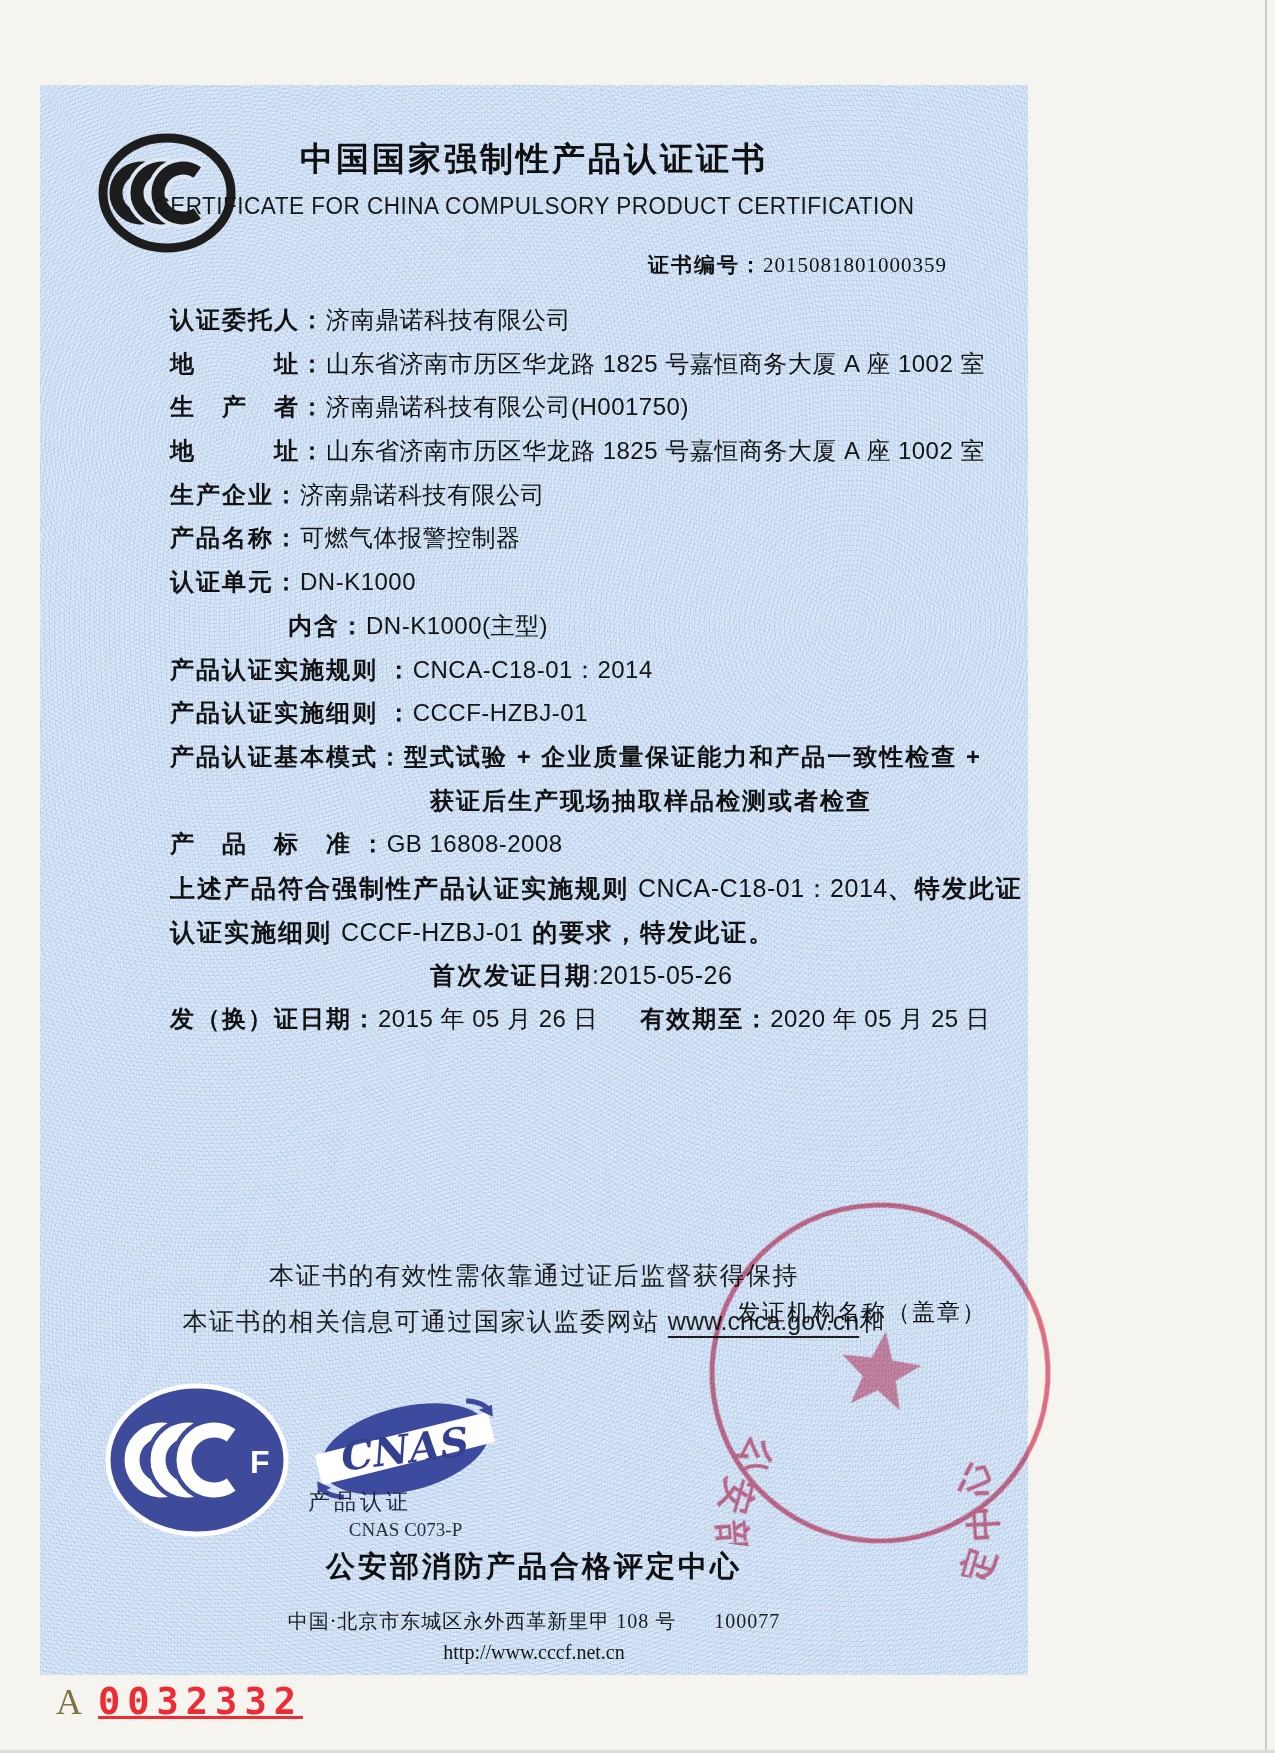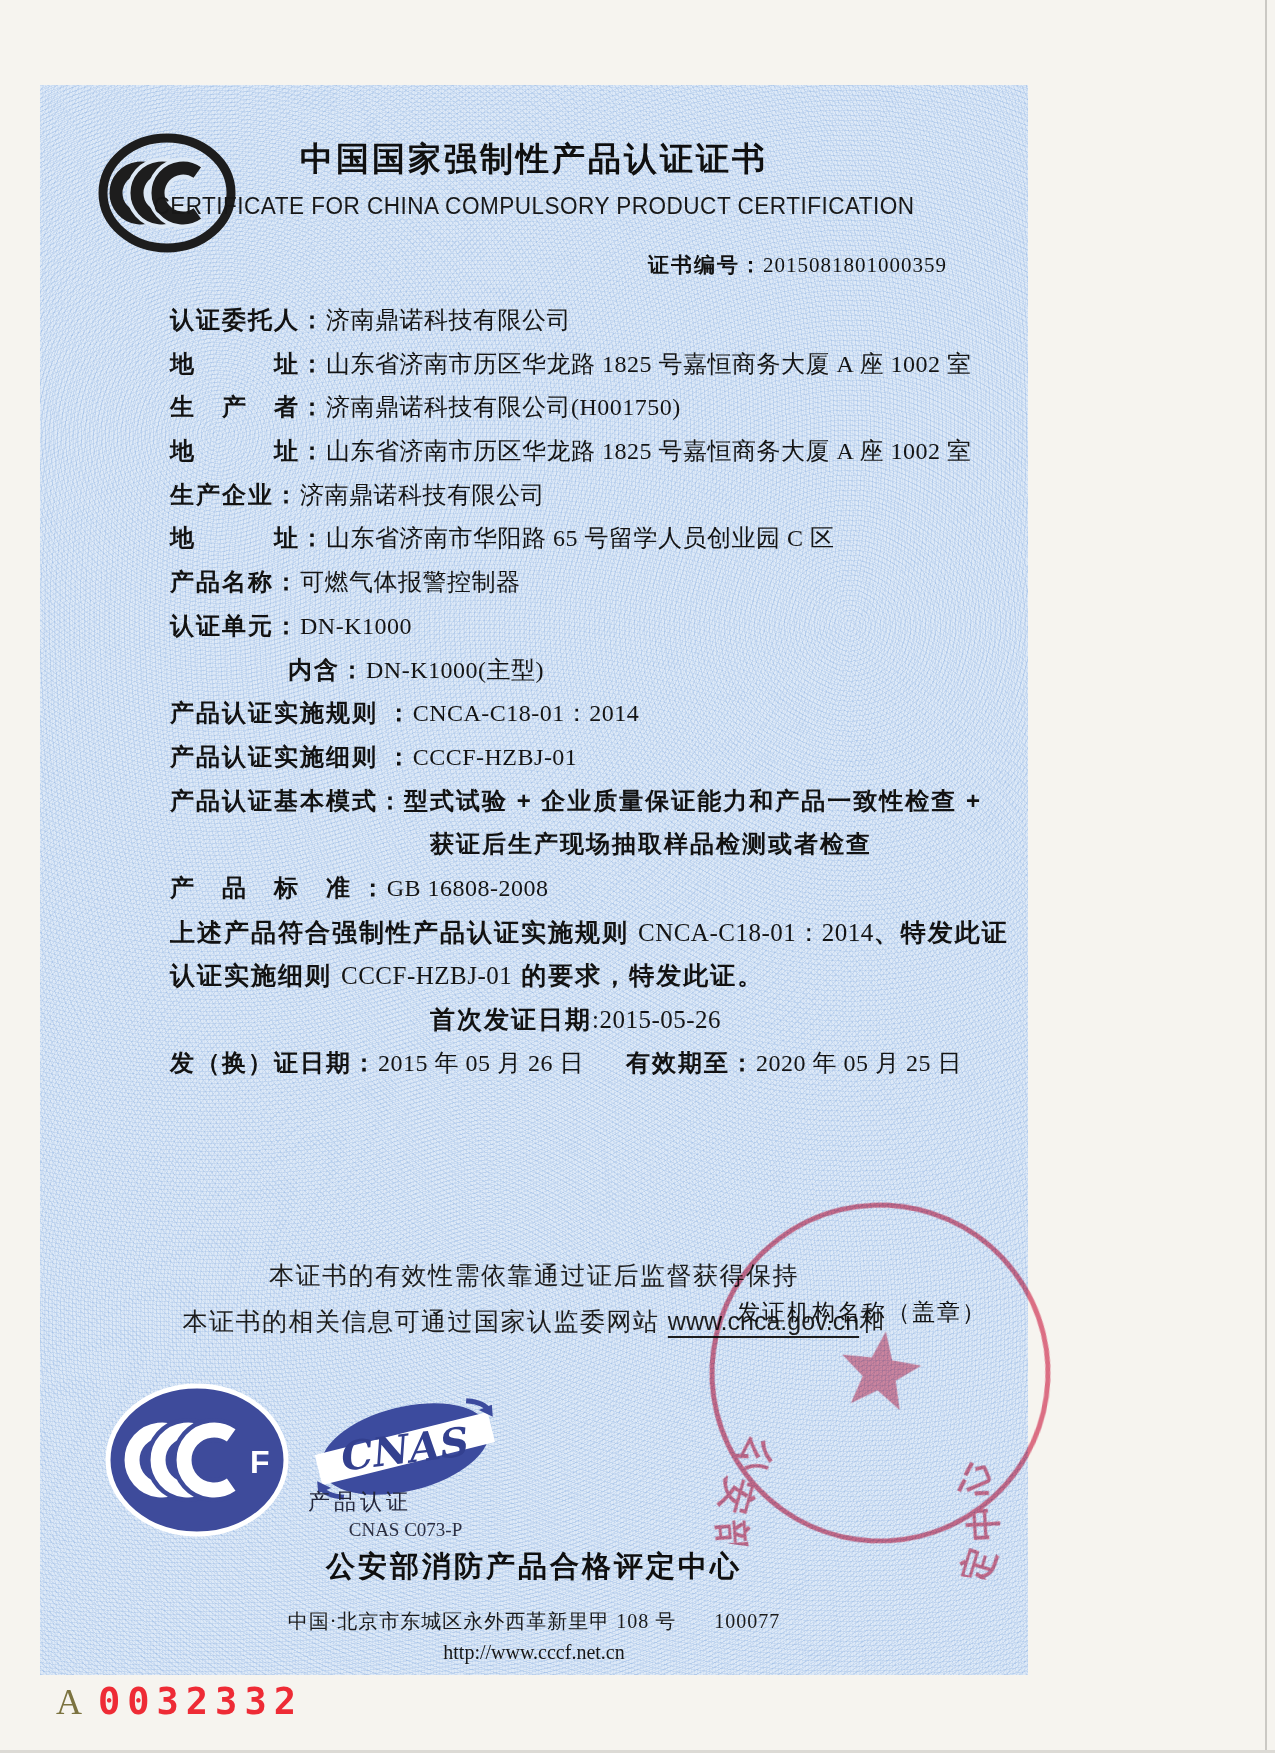--- a/index.html
+++ b/index.html
@@ -35,21 +35,21 @@
   .certno{
     position:absolute;left:608px;top:166px;font-size:21px;letter-spacing:1px;
     font-family:"Liberation Serif",serif;color:#121212;
   }
   .certno b{font-family:"Liberation Sans",sans-serif;font-weight:bold;letter-spacing:2px;}
 
   
   .rows{position:absolute;left:130px;top:220px;right:30px;}
   .frow{height:43.7px;white-space:nowrap;font-size:24px;line-height:30px;}
   .flabel{font-weight:bold;letter-spacing:2px;color:#121212;}
-  .fvalue{font-family:Liberation Serif, serif;color:#141414;letter-spacing:.5px;}
+  .fvalue{font-family:Liberation Sans, sans-serif;color:#141414;letter-spacing:.5px;}
   .ind-sm{margin-left:118px;}
   .ind-md{}
   .ind-lg{margin-left:260px;}
   .stmt{font-size:25px;}
   .gap40{display:inline-block;width:42px;}
 
   
   .notes{position:absolute;left:0;right:0;top:1168px;text-align:center;
     font-size:25px;line-height:45.5px;color:#1d1d1d;letter-spacing:1.5px;}
   .notes .url{font-family:"Liberation Sans",sans-serif;text-decoration:underline;
@@ -73,21 +73,21 @@
   
   .stamp{position:absolute;left:650px;top:1098px;width:380px;height:380px;
     transform:rotate(8deg);opacity:.88;mix-blend-mode:multiply;filter:blur(.4px);}
   .stamp-cap{position:absolute;left:697px;top:1212px;font-size:23px;letter-spacing:2px;
     color:#141414;font-family:"Liberation Serif",serif;z-index:3;}
 
   
   .serial{position:absolute;left:56px;top:1680px;white-space:nowrap;}
   .serial .pfx{font-family:"Liberation Serif",serif;font-size:36px;color:#7c7340;}
   .serial .num{font-family:"DejaVu Sans Mono",monospace;font-size:37px;font-weight:bold;
-    color:#ee2b35;letter-spacing:7px;margin-left:16px;}
+    color:#ee2b35;letter-spacing:7px;margin-left:16px;text-decoration:underline;}
 </style>
 </head>
 <body>
 
 <div class="sheet">
 
   <svg class="logo-ccc" viewBox="0 0 150 130">
     <ellipse cx="75" cy="63" rx="64" ry="55" fill="none" stroke="#1d1d1d" stroke-width="9"></ellipse>
     <path d="M 63.3 42.5 A 25 25 0 1 0 63.3 83.5" fill="none" stroke="#1d1d1d" stroke-width="13"></path>
     <path d="M 84.3 42.5 A 25 25 0 1 0 84.3 83.5" fill="none" stroke="#dce8f5" stroke-width="21"></path>
@@ -100,21 +100,20 @@
   <div class="title-en">CERTIFICATE FOR CHINA COMPULSORY PRODUCT CERTIFICATION</div>
 
   <div class="certno"><b>证书编号：</b><span>2015081801000359</span></div>
 
   <div class="rows">
     <div class="frow"><span class="flabel">认证委托人：</span><span class="fvalue">济南鼎诺科技有限公司</span></div>
     <div class="frow"><span class="flabel">地　　　址：</span><span class="fvalue">山东省济南市历区华龙路 1825 号嘉恒商务大厦 A 座 1002 室</span></div>
     <div class="frow"><span class="flabel">生　产　者：</span><span class="fvalue">济南鼎诺科技有限公司(H001750)</span></div>
     <div class="frow"><span class="flabel">地　　　址：</span><span class="fvalue">山东省济南市历区华龙路 1825 号嘉恒商务大厦 A 座 1002 室</span></div>
     <div class="frow"><span class="flabel">生产企业：</span><span class="fvalue">济南鼎诺科技有限公司</span></div>
-    <div class="frow"><span class="flabel">地　　　址：</span><span class="fvalue">山东省济南市华阳路 65 号留学人员创业园 C 区</span></div>
     <div class="frow"><span class="flabel">产品名称：</span><span class="fvalue">可燃气体报警控制器</span></div>
     <div class="frow"><span class="flabel">认证单元：</span><span class="fvalue">DN-K1000</span></div>
     <div class="frow ind-sm"><span class="flabel">内含：</span><span class="fvalue">DN-K1000(主型)</span></div>
     <div class="frow"><span class="flabel">产品认证实施规则 ：</span><span class="fvalue">CNCA-C18-01：2014</span></div>
     <div class="frow"><span class="flabel">产品认证实施细则 ：</span><span class="fvalue">CCCF-HZBJ-01</span></div>
     <div class="frow"><span class="flabel">产品认证基本模式：</span><span class="flabel">型式试验 + 企业质量保证能力和产品一致性检查 +</span></div>
     <div class="frow ind-lg"><span class="flabel">获证后生产现场抽取样品检测或者检查</span></div>
     <div class="frow"><span class="flabel">产　品　标　准 ：</span><span class="fvalue">GB 16808-2008</span></div>
 
     <div class="frow stmt"><span class="flabel">上述产品符合强制性产品认证实施规则 </span><span class="fvalue">CNCA-C18-01：2014</span><span class="flabel">、特发此证</span></div>

